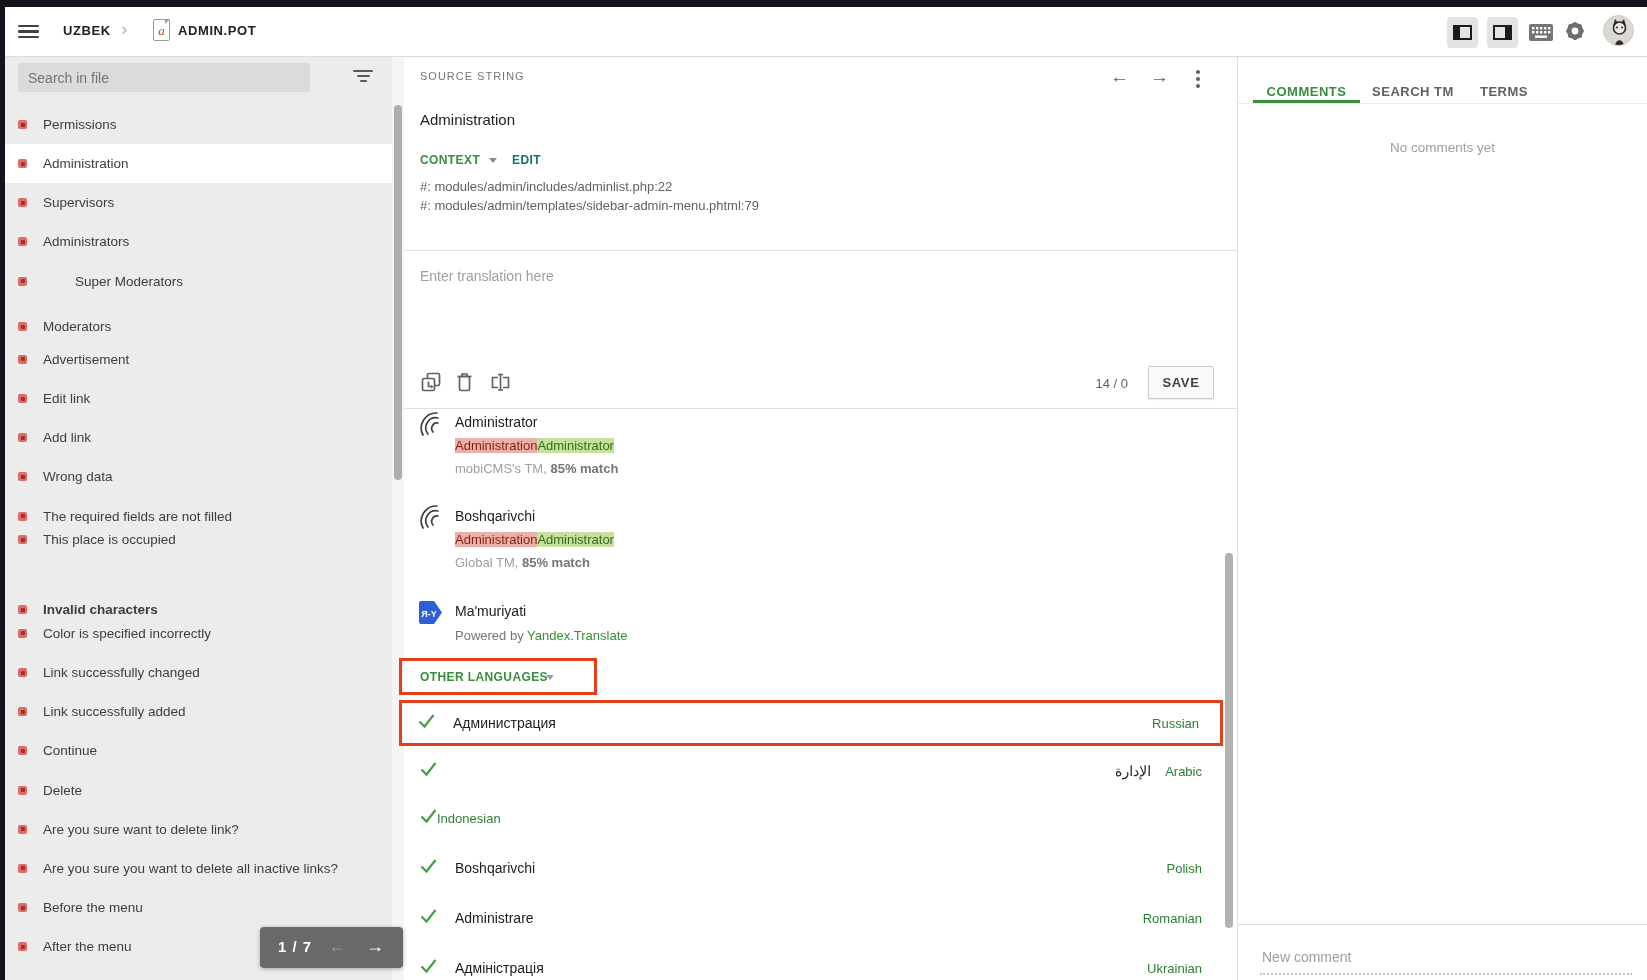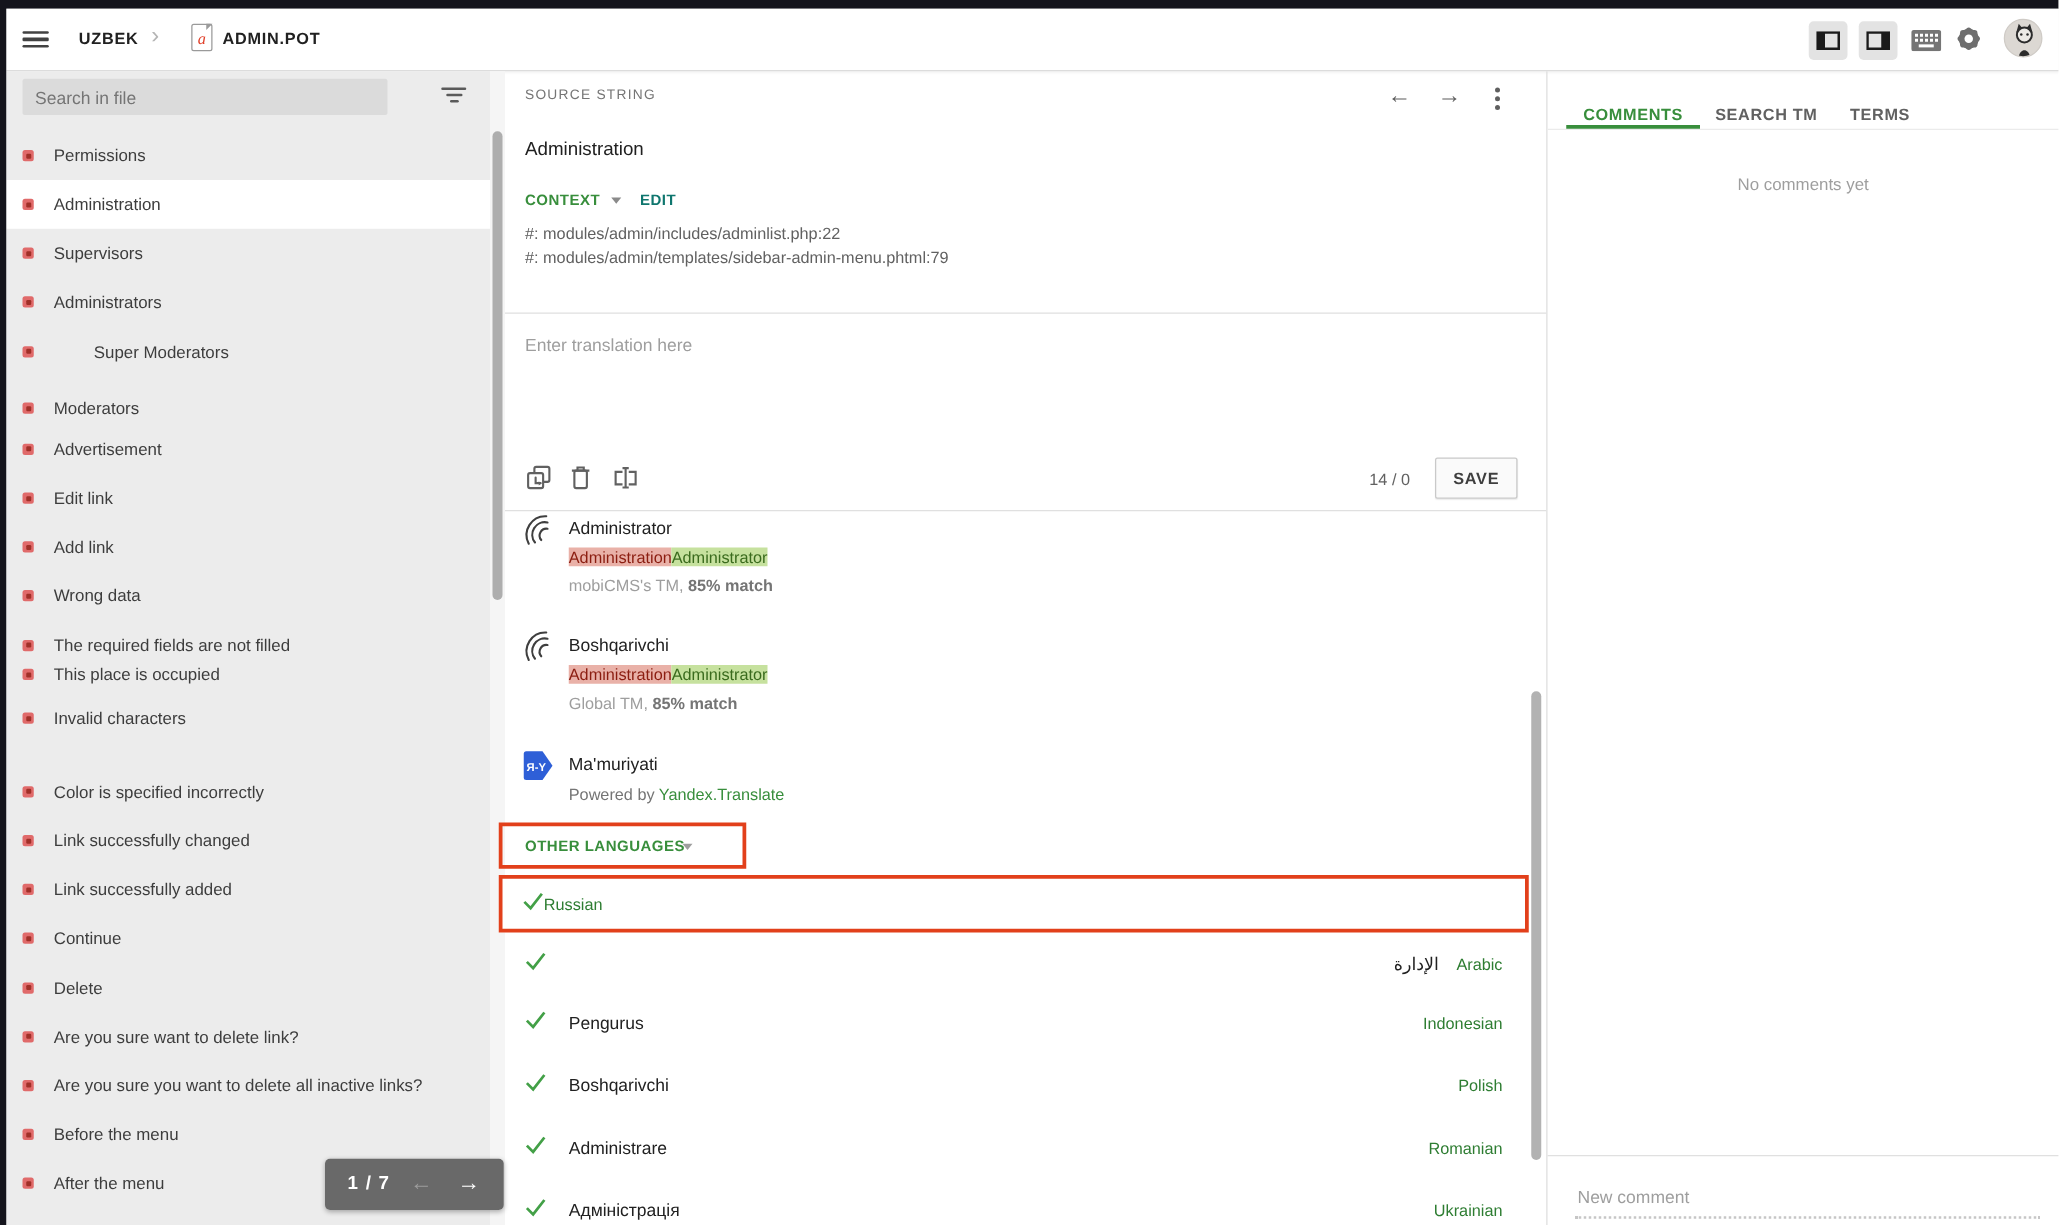--- a/index.html
+++ b/index.html
@@ -237,21 +237,21 @@
           <span class="bullet-in"></span>
         </span>
         <span class="slabel">The required fields are not filled</span>
       </div>
       <div class="srow" style="top: 520px;">
         <span class="bullet">
           <span class="bullet-in"></span>
         </span>
         <span class="slabel">This place is occupied</span>
       </div>
-      <div class="srow" style="top: 555px;">
+      <div class="srow" style="top: 590px; font-weight: bold;">
         <span class="bullet">
           <span class="bullet-in"></span>
         </span>
         <span class="slabel">Invalid characters</span>
       </div>
       <div class="srow" style="top: 613.95px;">
         <span class="bullet">
           <span class="bullet-in"></span>
         </span>
         <span class="slabel">Color is specified incorrectly</span>
@@ -403,34 +403,34 @@
   </div>
 
   <div class="abs ol-label">OTHER LANGUAGES</div>
   <div class="abs ol-tri"></div>
   <div class="abs ann" style="left:399px;top:658px;width:198px;height:37px;"></div>
   <div class="abs">
       <div class="lrow hl" style="top: 700px;">
         <span class="check"><svg width="17" height="16" viewBox="0 0 17 16">
             <path d="M1.5 8.5 L6.5 13.5 L15.5 2" fill="none" stroke="#43a047" stroke-width="2.2"></path>
           </svg></span>
+        <span class="ltext">Администрация</span>
         <span class="llang">Russian</span>
       </div>
       <div class="lrow rtl" style="top: 748px;">
         <span class="check"><svg width="17" height="16" viewBox="0 0 17 16">
             <path d="M1.5 8.5 L6.5 13.5 L15.5 2" fill="none" stroke="#43a047" stroke-width="2.2"></path>
           </svg></span>
         <span class="ltext">الإدارة</span>
         <span class="llang">Arabic</span>
       </div>
       <div class="lrow" style="top: 795px;">
         <span class="check"><svg width="17" height="16" viewBox="0 0 17 16">
             <path d="M1.5 8.5 L6.5 13.5 L15.5 2" fill="none" stroke="#43a047" stroke-width="2.2"></path>
           </svg></span>
-        <span class="ltext">Pengurus</span>
         <span class="llang">Indonesian</span>
       </div>
       <div class="lrow" style="top: 845px;">
         <span class="check"><svg width="17" height="16" viewBox="0 0 17 16">
             <path d="M1.5 8.5 L6.5 13.5 L15.5 2" fill="none" stroke="#43a047" stroke-width="2.2"></path>
           </svg></span>
         <span class="ltext">Boshqarivchi</span>
         <span class="llang">Polish</span>
       </div>
       <div class="lrow" style="top: 895px;">

